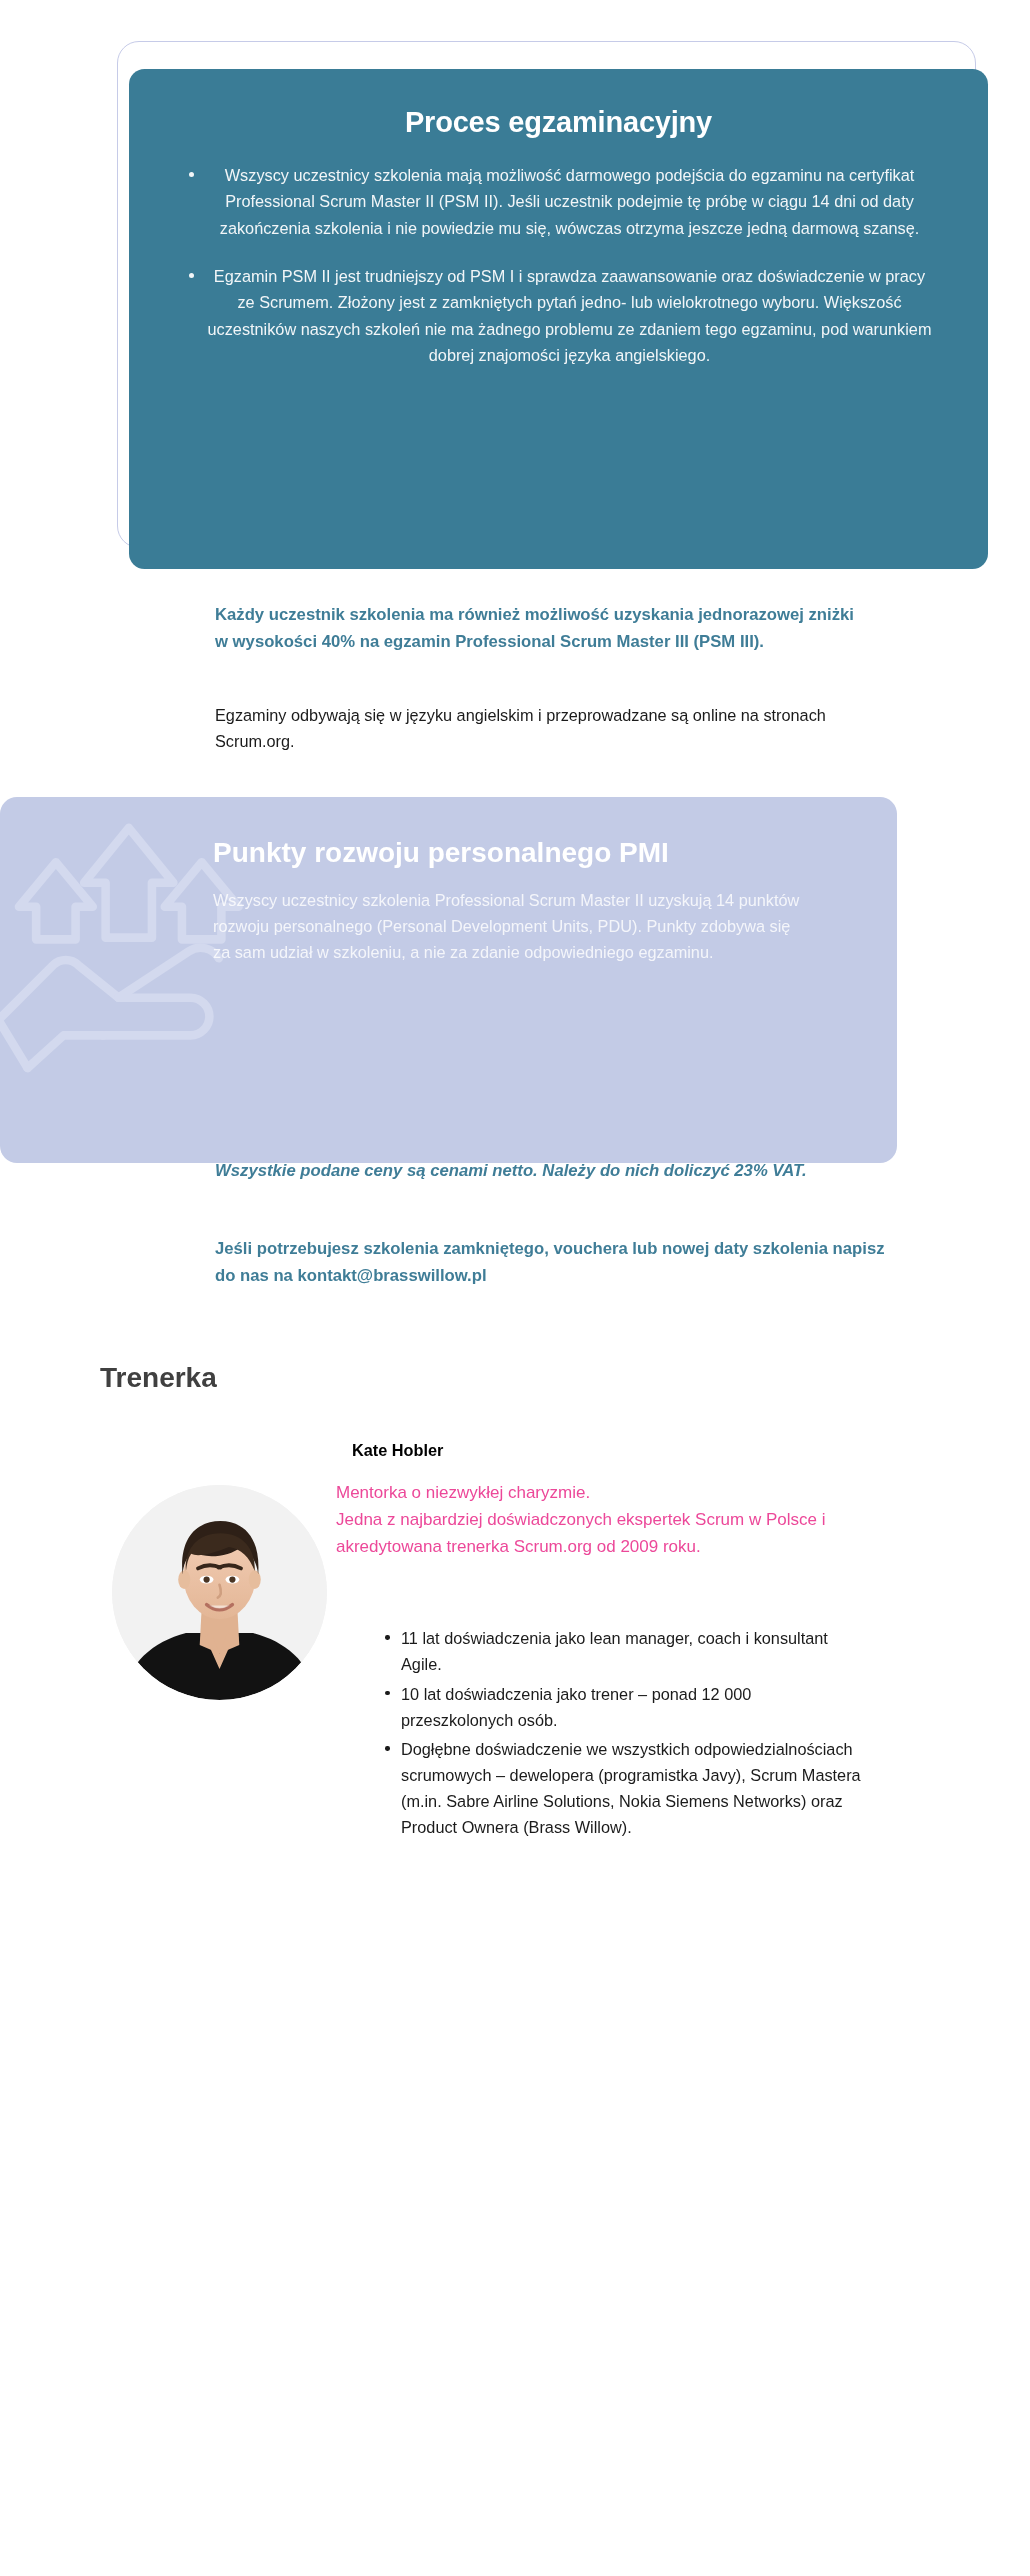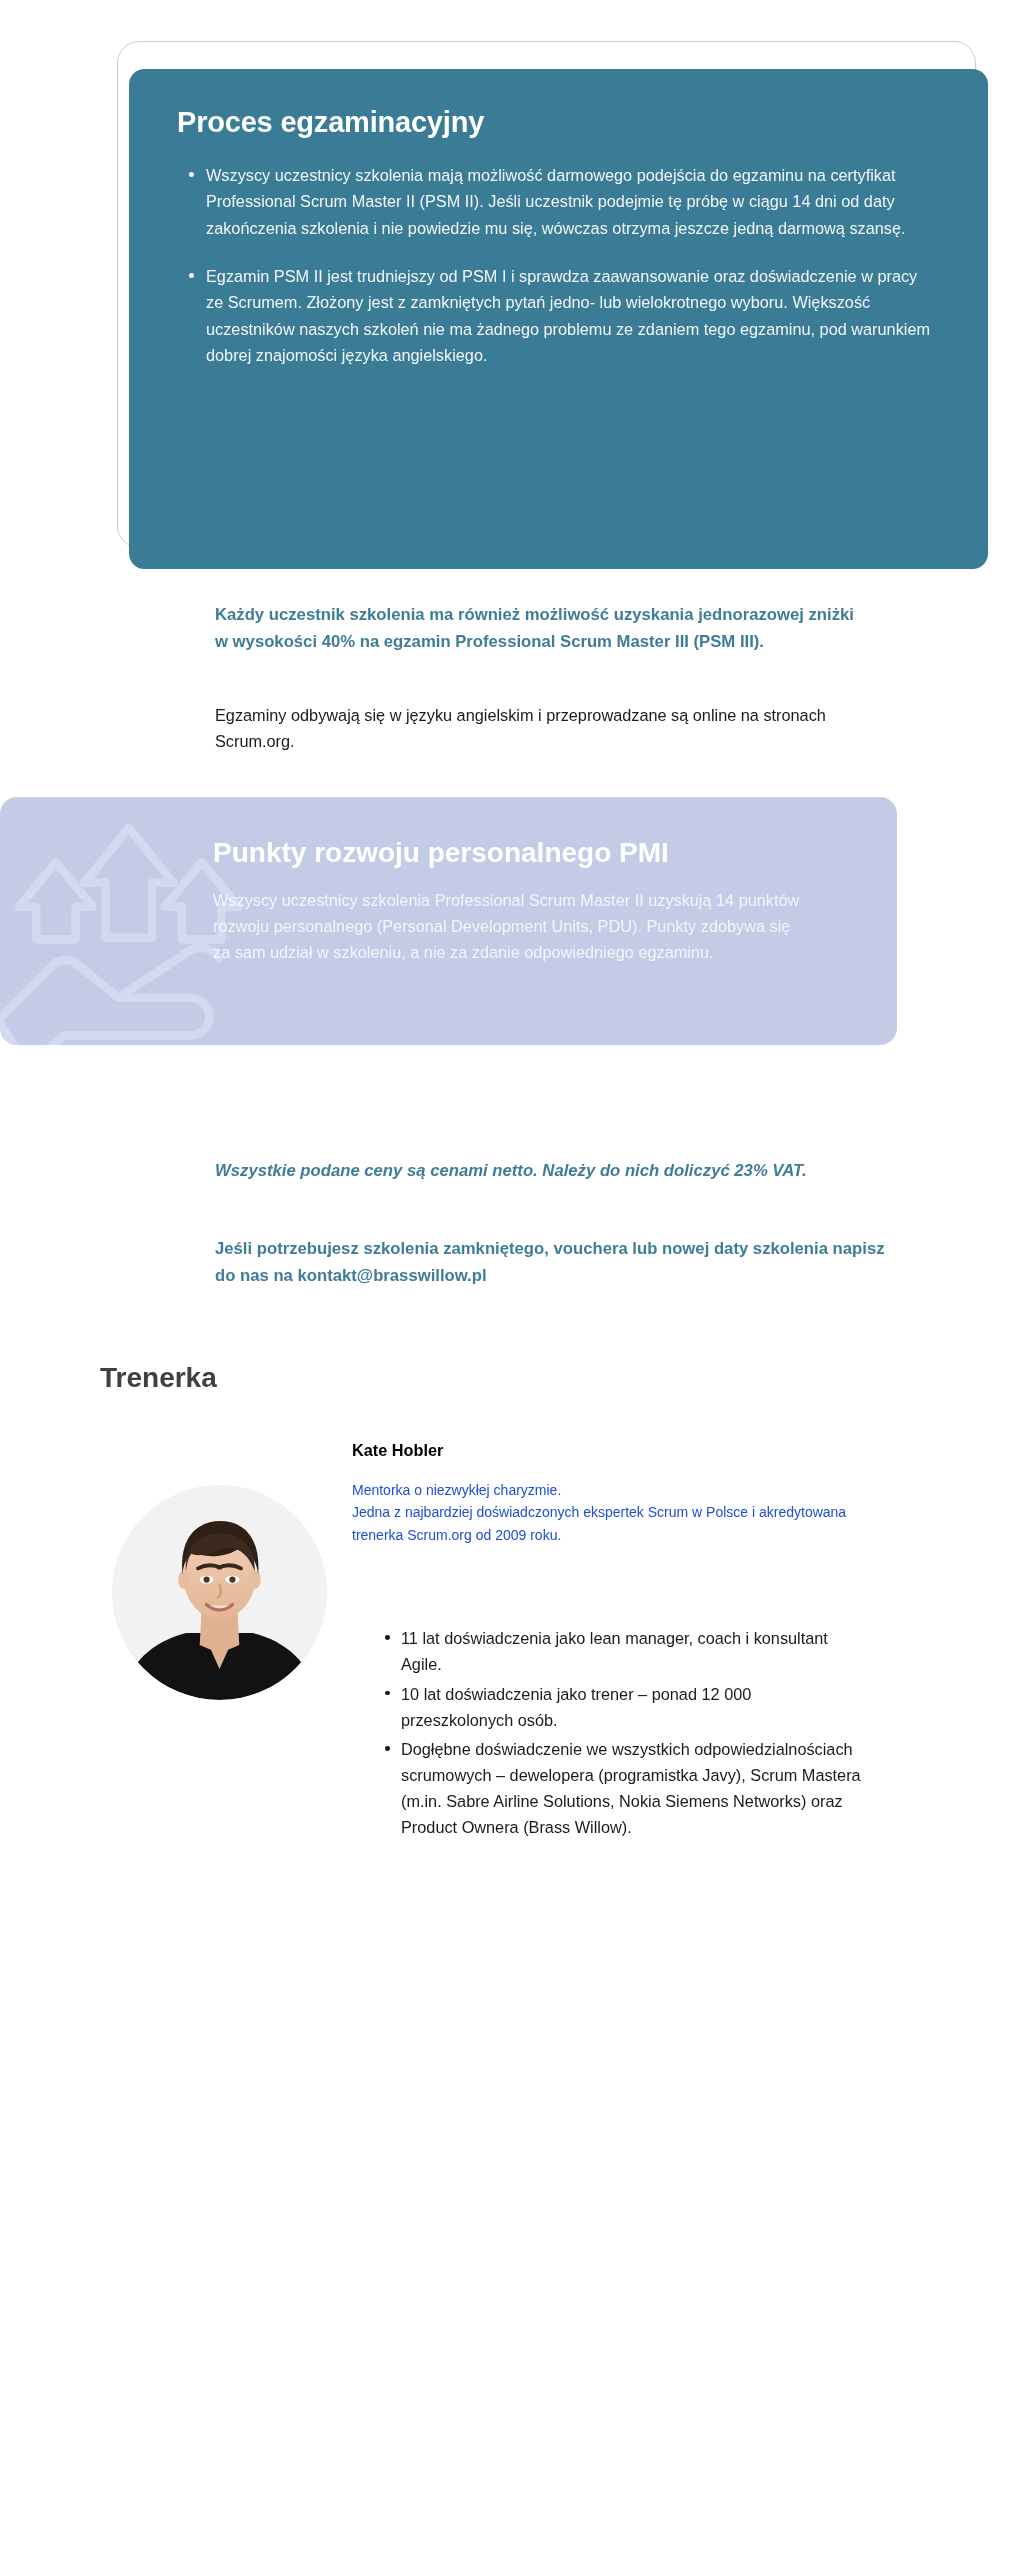--- a/index.html
+++ b/index.html
@@ -32,20 +32,21 @@
 
   .exam-card {
     position: absolute;
     left: 129px;
     top: 69px;
     width: 859px;
     height: 500px;
     background: #3a7c96;
     border-radius: 15.5px;
     padding: 36px 48px 29px 48px;
+    text-align: center;
   }
 
   .exam-card h2 {
     margin: 0 0 22px 0;
     font-size: 29px;
     line-height: 1.2;
     font-weight: bold;
     color: #ffffff;
     letter-spacing: -0.2px;
   }
@@ -86,21 +87,21 @@
     font-size: 16.3px;
     line-height: 1.62;
   }
 
   
   .pmi-card {
     position: absolute;
     left: 0px;
     top: 797px;
     width: 897px;
-    height: 248px;
+    height: 366px;
     background: #c3cbe6;
     border-radius: 17px;
     overflow: hidden;
   }
   .pmi-art {
     position: absolute;
     left: -26px;
     top: 12px;
     width: 361px;
     height: 283px;
@@ -141,26 +142,26 @@
     position: absolute;
     left: 352px;
     top: 1441px;
     font-size: 16.3px;
     font-weight: bold;
     color: #000000;
   }
 
   .trainer-bio {
     position: absolute;
-    left: 352px;
+    left: 336px;
     top: 1479px;
     width: 498px;
-    font-size: 14px;
+    font-size: 17px;
     line-height: 1.6;
-    color: #1d4ed8;
+    color: #ec4899;
     white-space: pre-line;
   }
 
   .trainer-bullets {
     position: absolute;
     left: 371px;
     top: 1614px;
     width: 481px;
     margin: 11px;
     padding: 0;

